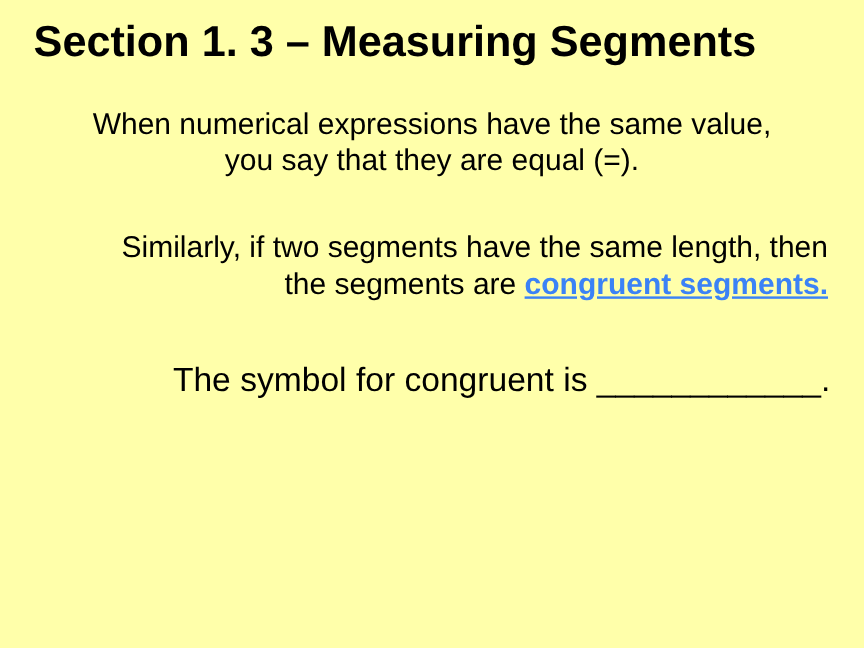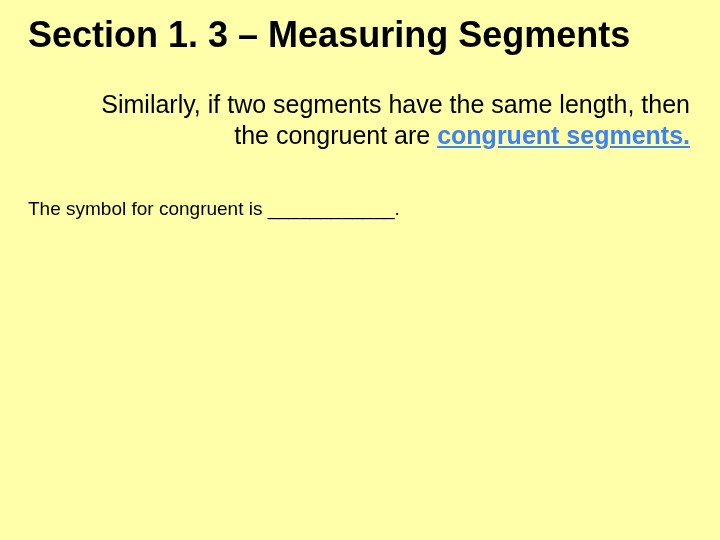--- a/index.html
+++ b/index.html
@@ -35,37 +35,41 @@
     max-width: 640px;
   }
   .para2 {
     font-size: 25px;
     text-align: right;
     margin: 0 auto 48px auto;
     line-height: 1.22;
     max-width: 660px;
   }
   .para3 {
-    font-size: 19px;
-    text-align: left;
+    font-size: 28px;
+    text-align: right;
     margin: 0 auto;
     line-height: 1.2;
   }
   .congruent {
     color: #3b82f6;
     font-weight: bold;
     text-decoration: underline;
   }
 </style>
 </head>
 <body>
 
 <div class="slide">
   <h1 class="title">Section 1. 3 – Measuring Segments</h1>
 
+  <p class="para">
+    <span>When numerical expressions have the same value,</span><br>
+    <span>you say that they are equal (=).</span>
+  </p>
 
   <p class="para2">
     <span>Similarly, if two segments have the same length, then</span><br>
-    <span>the congruent are </span><span class="congruent">congruent segments.</span>
+    <span>the segments are </span><span class="congruent">congruent segments.</span>
   </p>
 
   <p class="para3">The symbol for congruent is ____________.</p>
 </div>
 
 </body></html>

